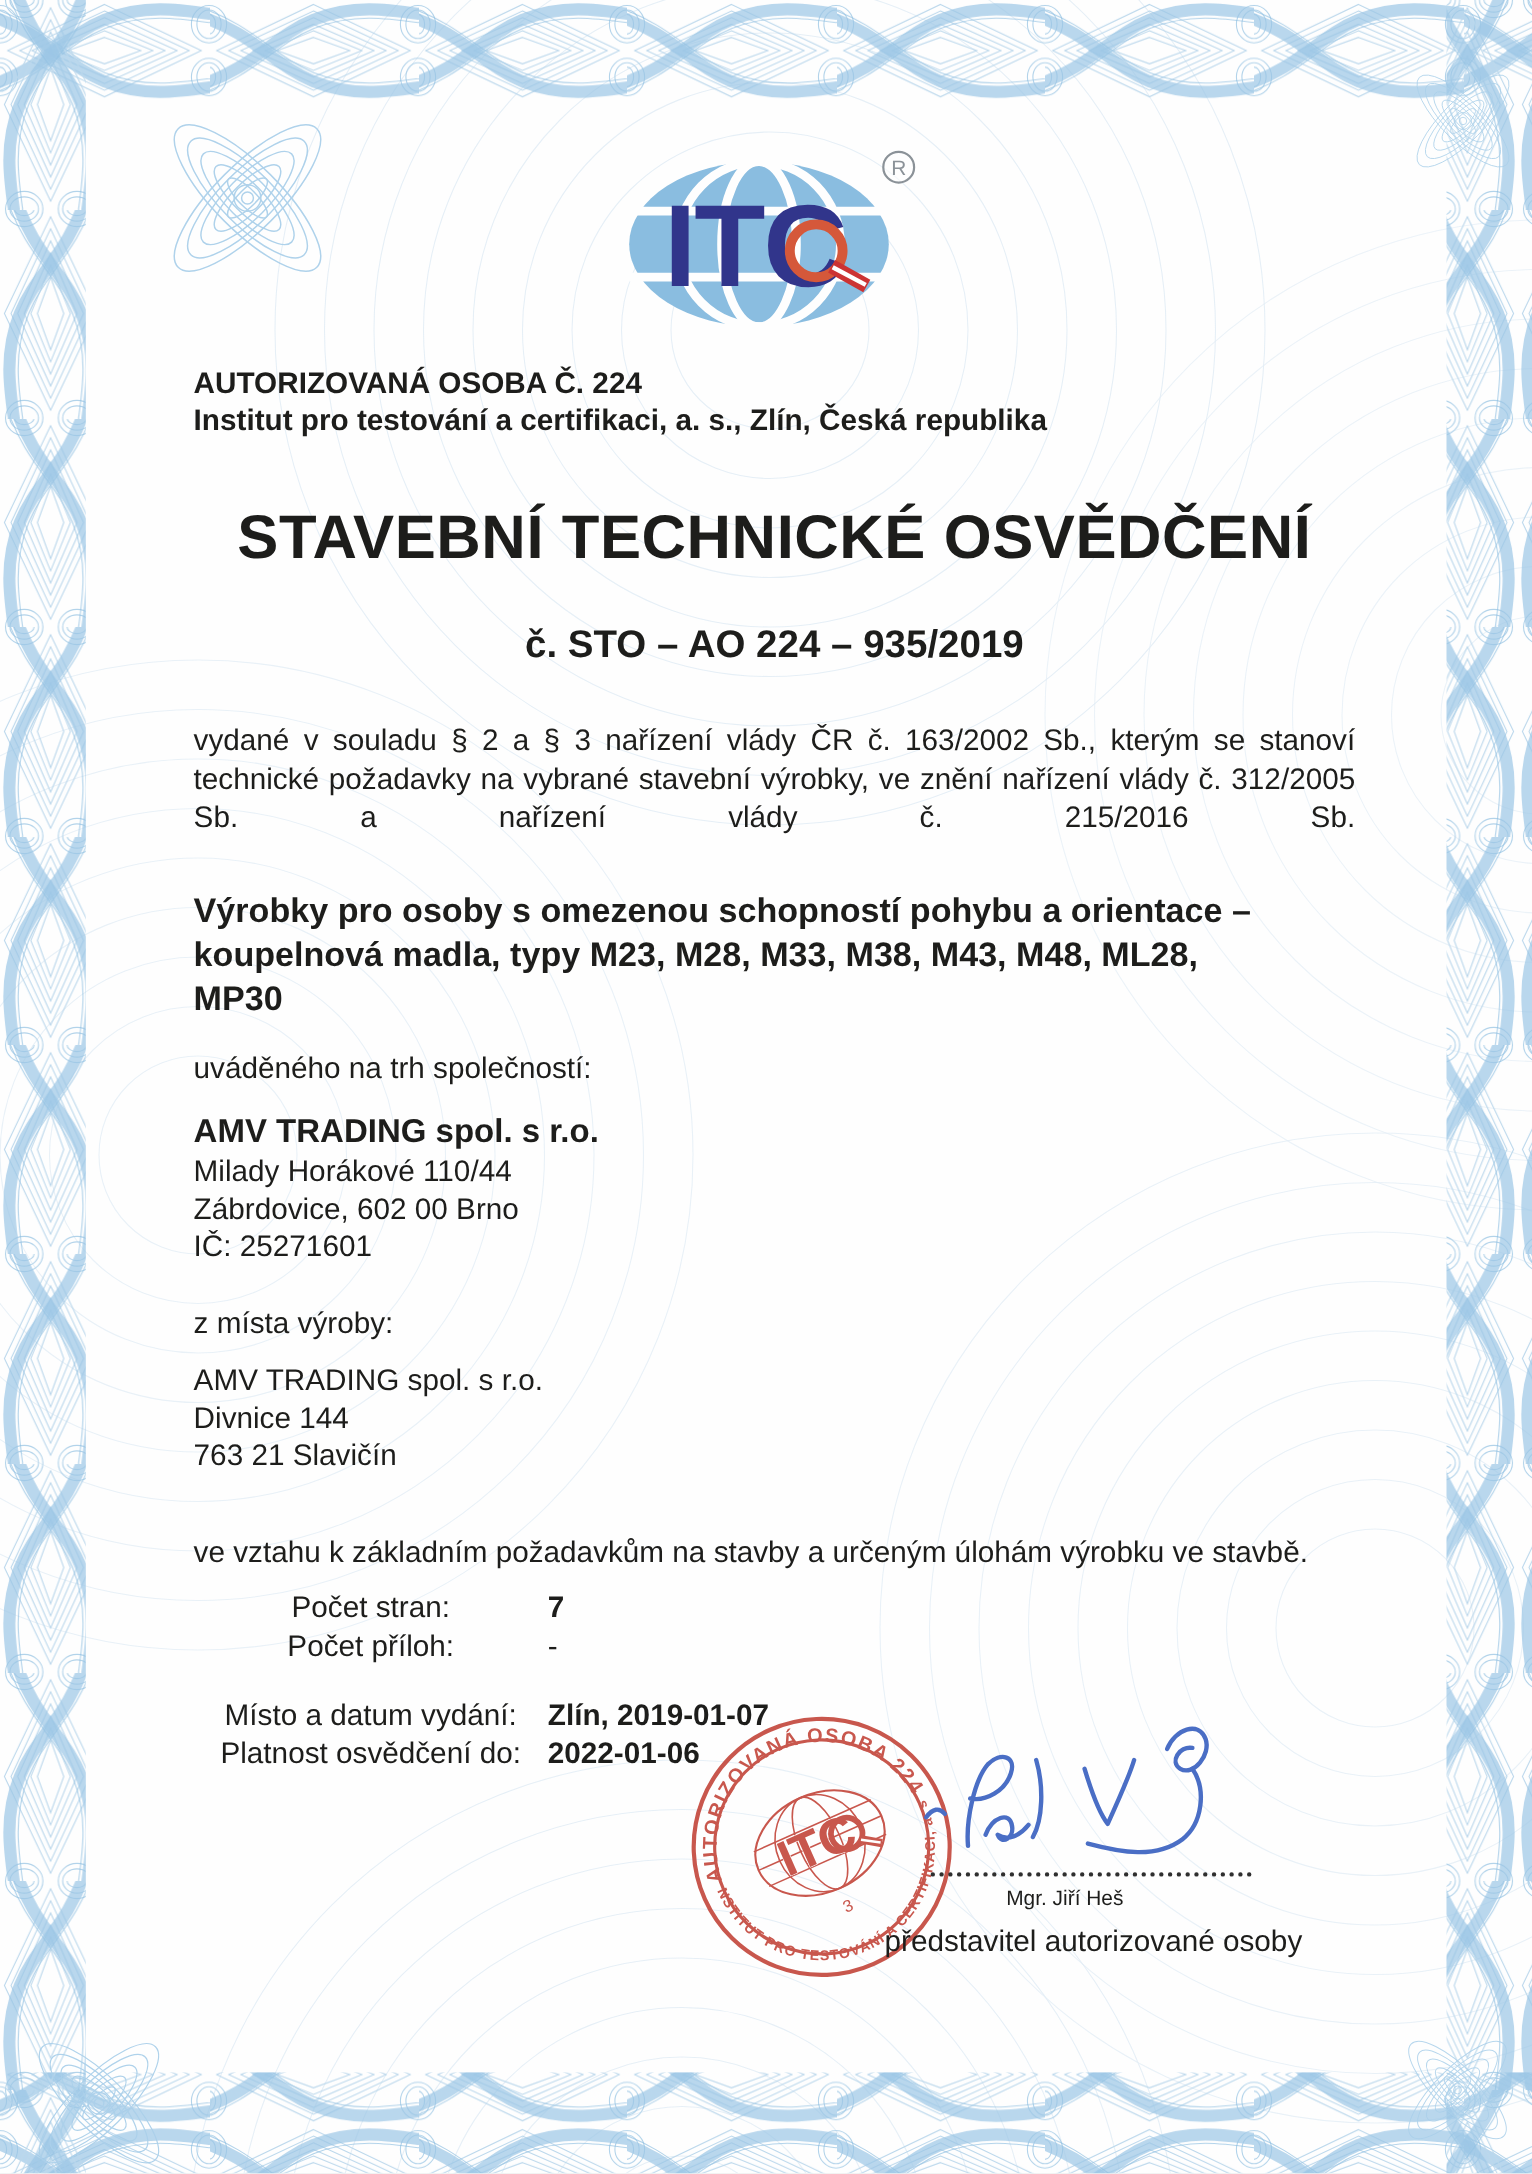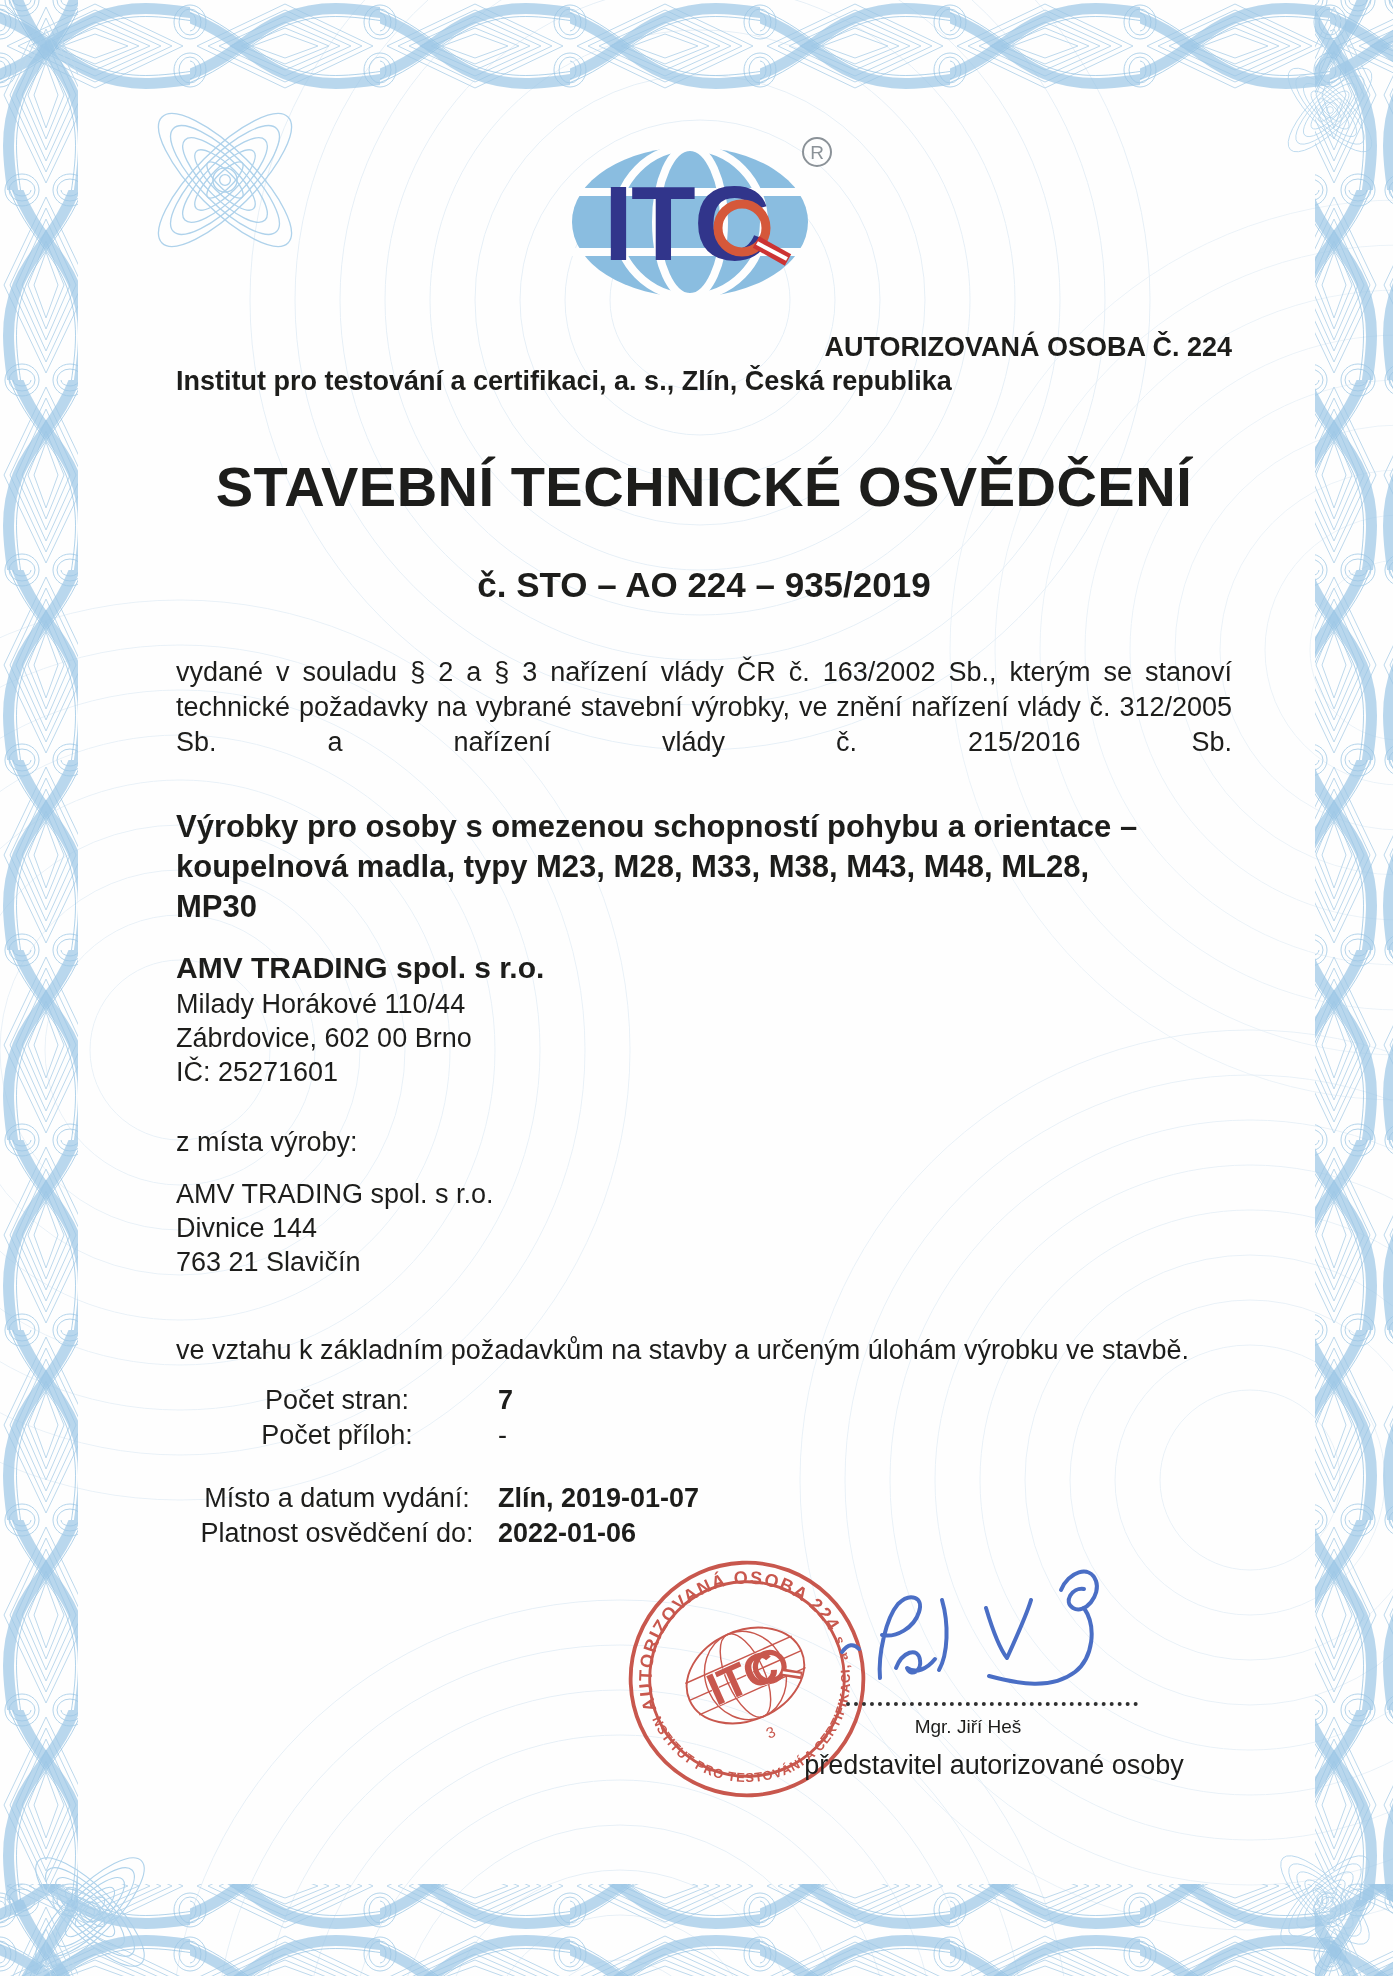--- a/index.html
+++ b/index.html
@@ -13,21 +13,21 @@
     color:#1d1d1b;
   }
   .border-art{position:absolute;inset:0;width:1393px;height:1976px;pointer-events:none;}
   .content{
     position:relative;
     padding:0 161px 0 176px;
     z-index:2;
   }
   .logo-row{position:relative;padding-top:134px;text-align:center;}
   .logo-svg{display:inline-block;}
-  .hdr1{margin-top:26px;text-align:right;font-size:27px;font-weight:bold;line-height:34px;}
+  .hdr1{margin-top:26px;text-align:left;font-size:27px;font-weight:bold;line-height:34px;}
   .hdr2{text-align:left;font-size:27px;font-weight:bold;line-height:34px;}
   .doc-title{margin-top:56px;text-align:center;font-size:56px;font-weight:bold;letter-spacing:.5px;white-space:nowrap;}
   .cert-no{margin-top:46px;text-align:center;font-size:35px;font-weight:bold;}
   .para-justified{margin-top:50px;font-size:27px;line-height:35px;text-align:justify;text-justify:inter-word;}
   .para-justified::after{content:"";display:inline-block;width:100%;}
   .sect-label{margin-top:26px;font-size:27px;line-height:34px;}
   .product{margin-top:12px;font-size:31px;font-weight:bold;line-height:40px;}
   .company{margin-top:22px;}
   .company-name{font-size:30px;font-weight:bold;line-height:38px;}
   .addr{font-size:27px;line-height:34px;}
@@ -174,20 +174,21 @@
 
     <div class="para-justified">vydané v souladu § 2 a § 3 nařízení vlády ČR č. 163/2002 Sb., kterým se stanoví technické požadavky na vybrané stavební výrobky, ve znění nařízení vlády č. 312/2005 Sb. a nařízení vlády č. 215/2016 Sb.</div>
 
 
     <div class="product">
       <div>Výrobky pro osoby s omezenou schopností pohybu a orientace –</div>
       <div>koupelnová madla, typy M23, M28, M33, M38, M43, M48, ML28,</div>
       <div>MP30</div>
     </div>
 
+    <div class="sect-label">uváděného na trh společností:</div>
 
     <div class="company">
       <div class="company-name">AMV TRADING spol. s r.o.</div>
       <div class="addr">Milady Horákové 110/44</div>
       <div class="addr">Zábrdovice, 602 00 Brno</div>
       <div class="addr">IČ: 25271601</div>
     </div>
 
     <div class="sect-label gap-lg">z místa výroby:</div>
 

